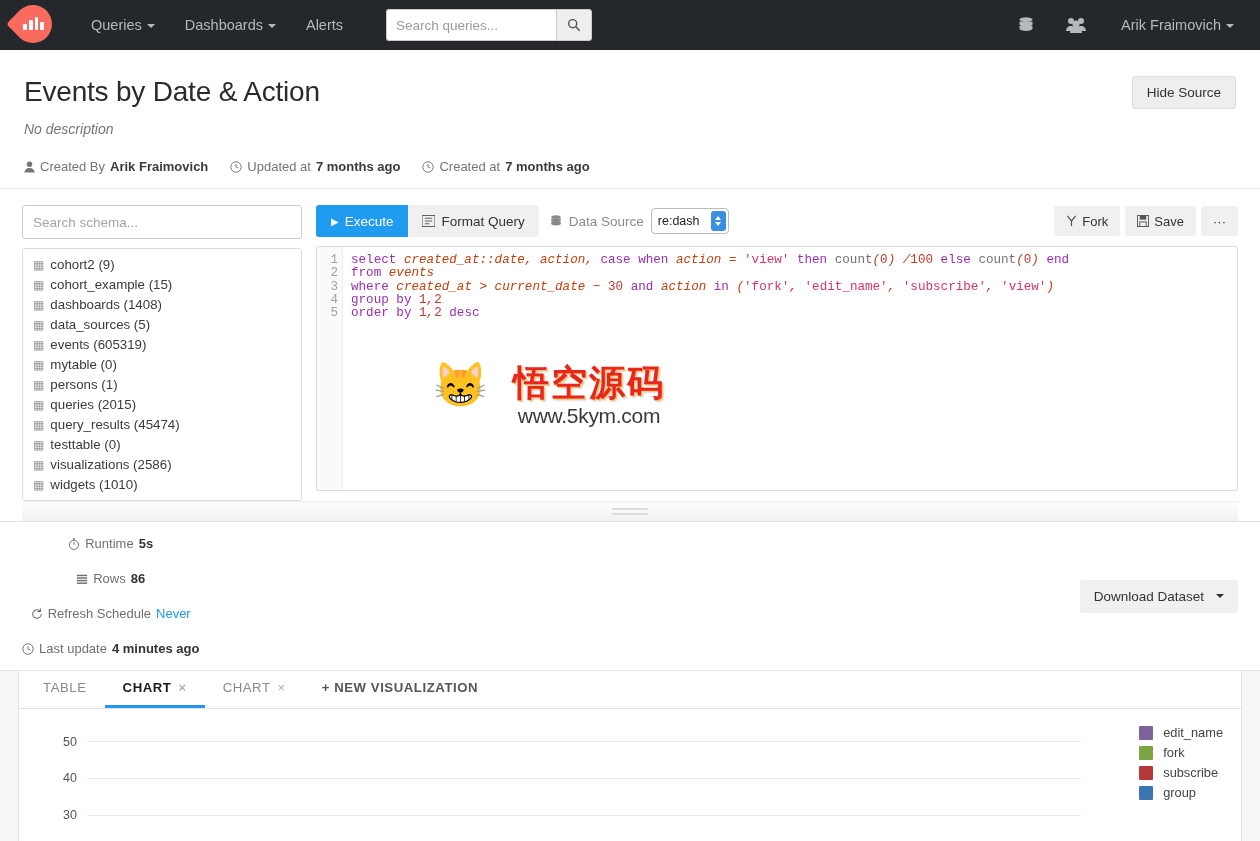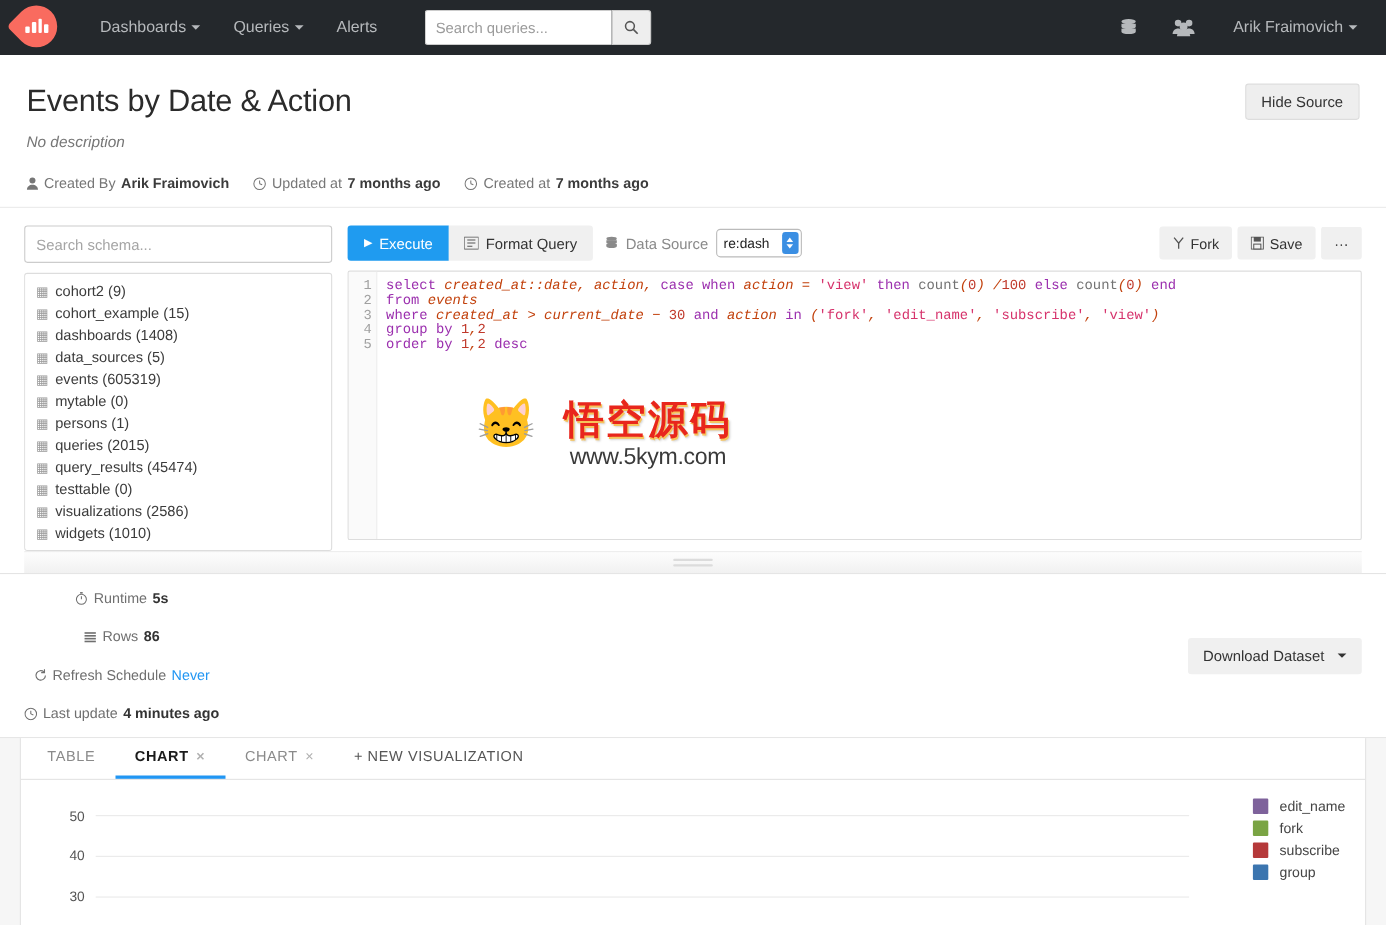--- a/index.html
+++ b/index.html
@@ -183,21 +183,21 @@
   
   .viz-area { background:#fff; margin:0 18px; border:1px solid #e3e3e3; border-top:none; }
   .tabs { display:flex; align-items:flex-end; border-bottom:1px solid #e3e3e3; padding:0 6px; height:38px;}
   .tab {
     font-size:13.2px; letter-spacing:.55px; color:#8a8a8a; padding:0 18px;
     line-height:36px; cursor:pointer; border-bottom:3px solid transparent;
     display:flex; align-items:center; gap:7px; height:38px;
   }
   .tab.active { color:#1b1b1b; font-weight:700; border-bottom-color:#2196f3; }
   .tab .x { color:#b0b0b0; font-size:13px; }
-  .tab-new { color:#555; font-weight:400;margin-top:12px;}
+  .tab-new { color:#555; font-weight:700;margin-top:12px;}
 
   
   .chart-wrap { position:relative; height:215px; padding:10px 0 0 0; }
   .plot {
     position:absolute; left:68px; right:160px; top:14px; bottom:0;
   }
   .gridline { position:absolute; left:0; right:0; height:1px; background:#e9e9e9; }
   .ytick {
     position:absolute; right:calc(100% + 10px); transform:translateY(-50%);
     font-size:12.5px; color:#555; white-space:nowrap;
@@ -219,22 +219,22 @@
   <div class="logo-wrap">
     <div class="logo-pin"></div>
     <div class="logo-bars">
         <i></i>
         <i></i>
         <i></i>
         <i></i>
       </div>
   </div>
 
+  <a class="nav-link"><span>Queries</span><span class="caret"></span></a>
   <a class="nav-link"><span>Dashboards</span><span class="caret"></span></a>
-  <a class="nav-link"><span>Queries</span><span class="caret"></span></a>
   <a class="nav-link"><span>Alerts</span></a>
 
   <div class="nav-search">
     <input type="text" placeholder="Search queries..." style="">
     <button>
       <svg width="14" height="14" viewBox="0 0 16 16">
         <circle cx="6.5" cy="6.5" r="4.6" fill="none" stroke="#555" stroke-width="1.6"></circle>
         <line x1="10" y1="10" x2="14.5" y2="14.5" stroke="#555" stroke-width="1.8"></line>
       </svg>
     </button>

